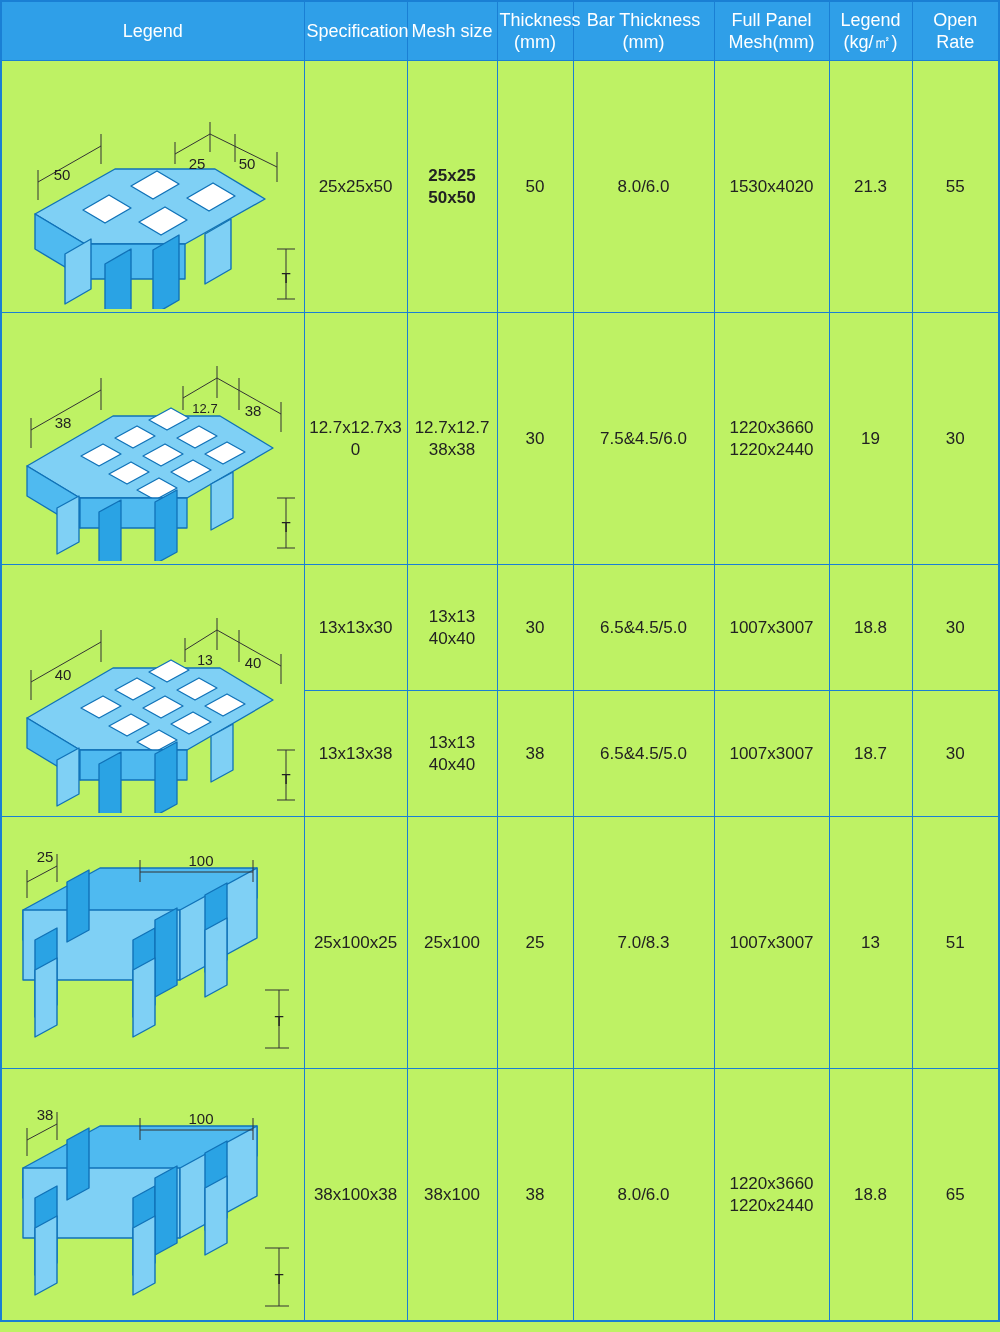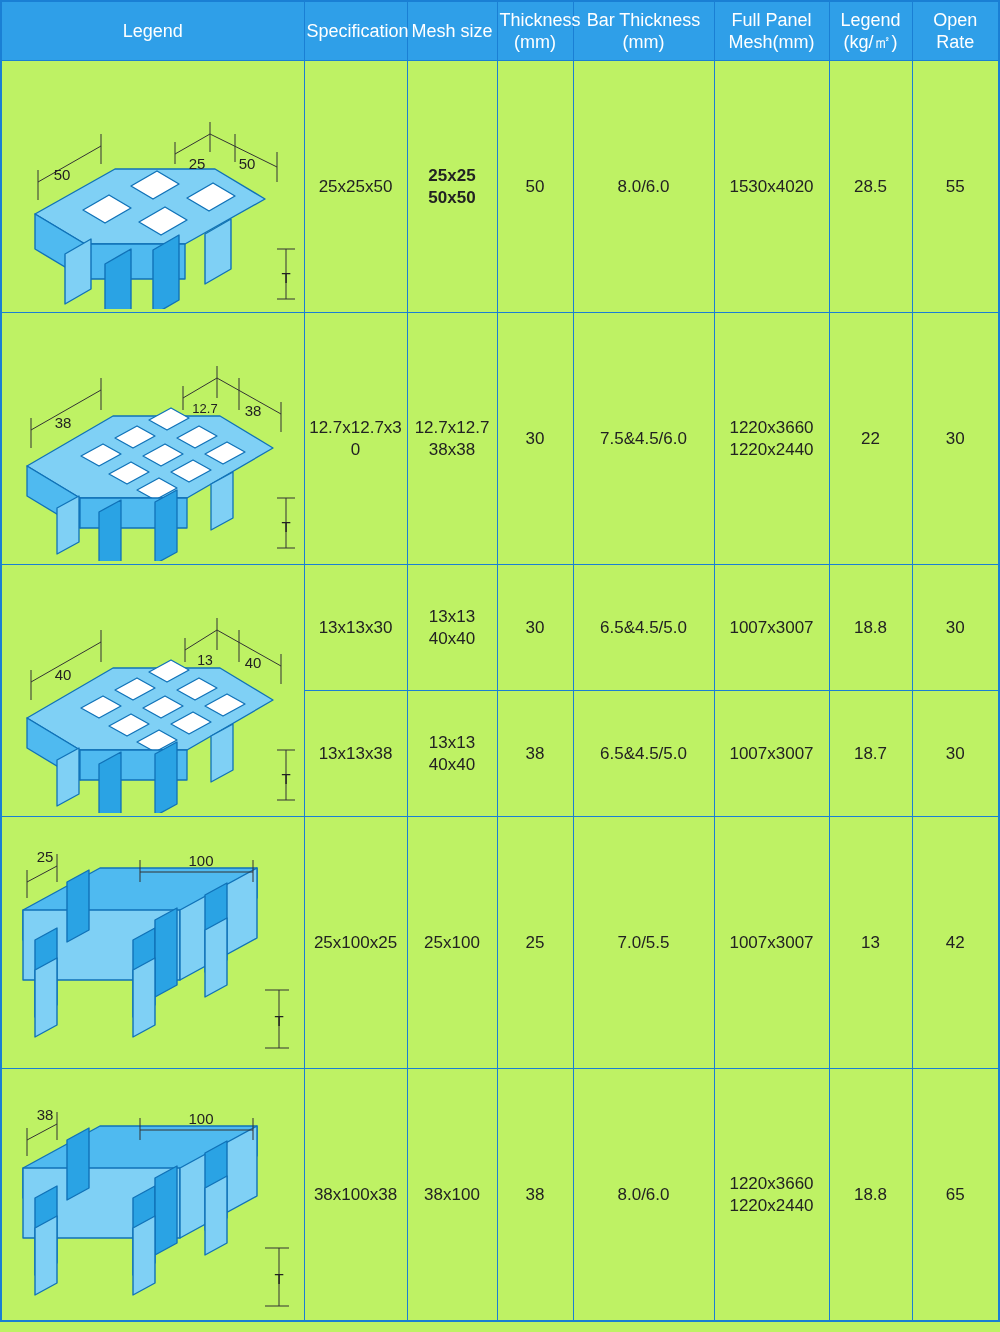--- a/index.html
+++ b/index.html
@@ -149,21 +149,21 @@
               <text x="281" y="219" text-anchor="middle">T</text>
             </g>
           </svg>
         </td>
         <td>25x25x50</td>
         <td class="two-line" style="white-space:pre-line">25x25
 50x50</td>
         <td>50</td>
         <td>8.0/6.0</td>
         <td style="white-space:pre-line">1530x4020</td>
-        <td>28.5</td>
+        <td>21.3</td>
         <td>55</td>
       </tr>
 
       <tr>
         <td class="legend-cell">
           <svg width="300" height="245" viewBox="0 0 300 245">
             <g stroke="#1072b8" stroke-width="1.3" stroke-linejoin="round">
               <g fill="#7fd0f5">
                 <polygon points="22,150 108,100 215,100 268,132 182,182 75,182"></polygon>
               </g>
@@ -213,21 +213,21 @@
             </g>
           </svg>
         </td>
         <td class="nowrap-break">12.7x12.7x30</td>
         <td style="white-space:pre-line">12.7x12.7
 38x38</td>
         <td>30</td>
         <td>7.5&amp;4.5/6.0</td>
         <td style="white-space:pre-line">1220x3660
 1220x2440</td>
-        <td>22</td>
+        <td>19</td>
         <td>30</td>
       </tr>
 
       <tr>
         <td class="legend-cell" rowspan="2">
           <svg width="300" height="245" viewBox="0 0 300 245">
             <g stroke="#1072b8" stroke-width="1.3" stroke-linejoin="round">
               <g fill="#7fd0f5">
                 <polygon points="22,150 108,100 215,100 268,132 182,182 75,182"></polygon>
               </g>
@@ -336,24 +336,24 @@
             <g font-size="15" fill="#222" font-family="Liberation Sans, sans-serif">
               <text x="40" y="42" text-anchor="middle">25</text>
               <text x="196" y="46" text-anchor="middle">100</text>
               <text x="274" y="206" text-anchor="middle">T</text>
             </g>
           </svg>
         </td>
         <td>25x100x25</td>
         <td>25x100</td>
         <td>25</td>
-        <td>7.0/5.5</td>
+        <td>7.0/8.3</td>
         <td>1007x3007</td>
         <td>13</td>
-        <td>42</td>
+        <td>51</td>
       </tr>
 
       <tr>
         <td class="legend-cell">
           <svg width="300" height="245" viewBox="0 0 300 245">
             <g stroke="#1072b8" stroke-width="1.4" stroke-linejoin="round">
               <g fill="#4fbaf0">
                 <polygon points="18,96 95,54 252,54 252,84 175,126 18,126"></polygon>
               </g>
               <g fill="#7fd0f5">

